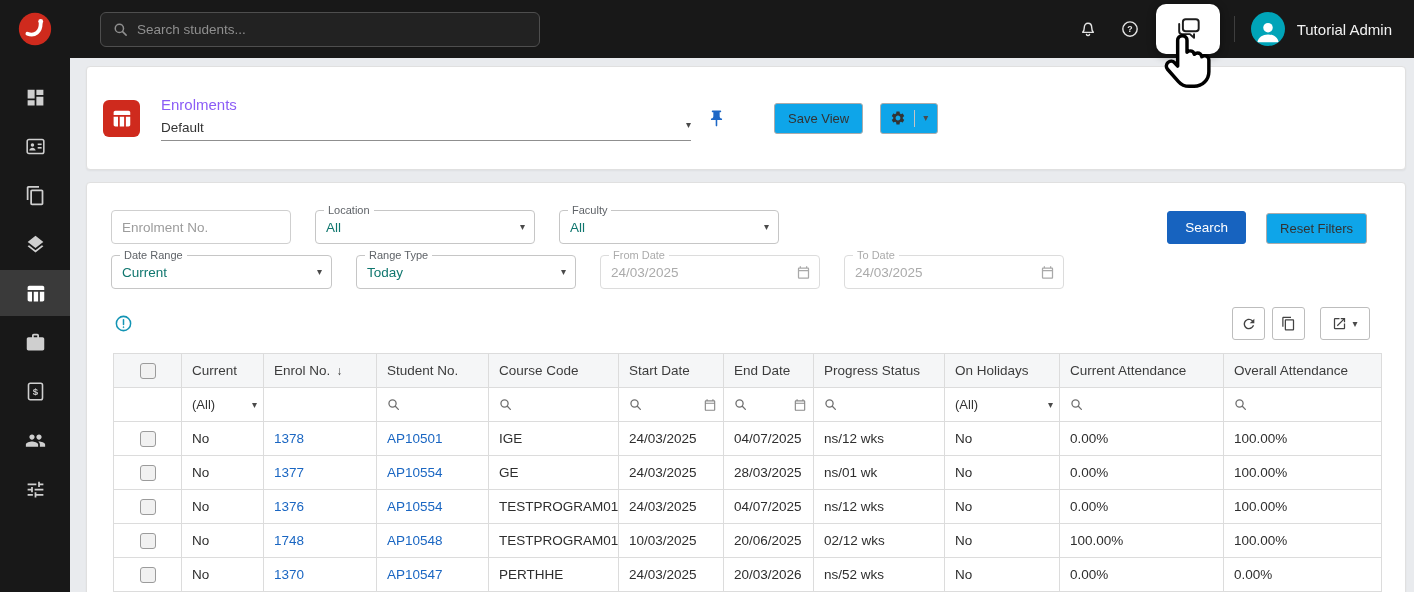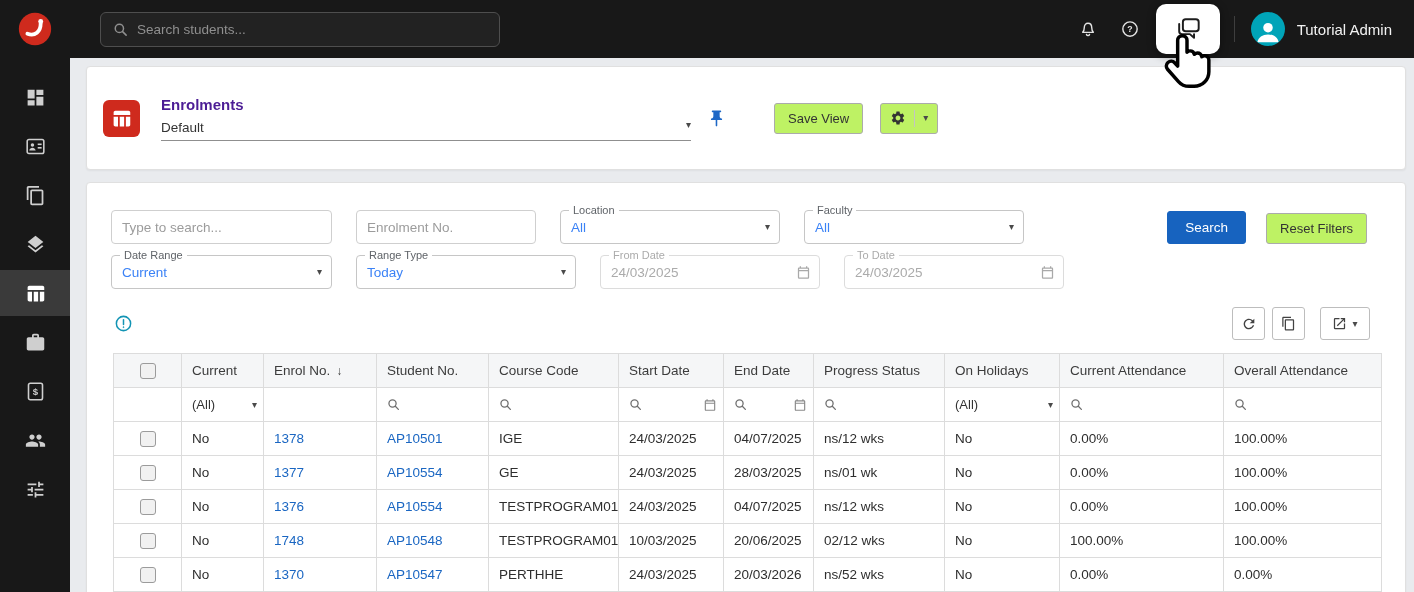--- a/index.html
+++ b/index.html
@@ -9,60 +9,60 @@
   
   .sidebar{position:absolute;left:0;top:0;width:70px;height:100%;background:#181818;z-index:3}
   .side-logo{height:58px;display:flex;align-items:center;justify-content:center;cursor:pointer}
   .side-nav{margin-top:16px;display:flex;flex-direction:column;gap:3px}
   .side-item{height:46px;display:flex;align-items:center;justify-content:center;color:#cfcfcf;cursor:pointer}
   .side-item svg{width:21px;height:21px}
   .side-item.active{background:#3a3a3a;color:#fff}
 
   
   .topbar{position:absolute;left:70px;top:0;width:1344px;height:58px;background:#181818;display:flex;align-items:center;z-index:2}
-  .tsearch{margin-left:30px;width:400px;height:35px;background:#222;border:1px solid #4e4e4e;border-radius:6px;display:flex;align-items:center;gap:9px;padding:0 12px;color:#8f8f8f}
+  .tsearch{margin-left:30px;width:440px;height:35px;background:#222;border:1px solid #4e4e4e;border-radius:6px;display:flex;align-items:center;gap:9px;padding:0 12px;color:#8f8f8f}
   .tsearch input{flex:1;background:transparent;border:none;outline:none;color:#ddd;font-size:13.5px;font-family:inherit}
   .tsearch input::placeholder{color:#8f8f8f}
   .topbar-right{margin-left:auto;display:flex;align-items:center;padding-right:22px}
   .tico{color:#e3e3e3;display:flex;cursor:pointer}
   .sp22{width:22px}.sp14{width:14px}.sp16{width:16px}.sp12{width:12px}
   .chat-highlight{width:64px;height:50px;background:#fff;border-radius:10px;display:flex;align-items:center;justify-content:center;color:#1d1d1d;box-shadow:0 2px 8px rgba(0,0,0,.45);cursor:pointer}
   .tdivider{width:1px;height:26px;background:#3e3e3e}
   .avatar{width:34px;height:34px;border-radius:50%;background:#00a4b8;overflow:hidden;display:flex;align-items:flex-end;justify-content:center;cursor:pointer}
   .username{color:#f2f2f2;font-size:15px;white-space:nowrap}
 
   
   .main{position:absolute;left:70px;top:58px;width:1344px;height:534px;overflow:hidden}
   .card{background:#fff;border:1px solid #e0e0e0;border-radius:4px;box-shadow:0 1px 2px rgba(0,0,0,.05)}
 
   
   .header-card{margin:8px 8px 12px 16px;height:104px;display:flex;align-items:center;padding:0 24px 0 16px}
   .view-icon{width:37px;height:37px;background:#cf2a1d;border-radius:6px;display:flex;align-items:center;justify-content:center;flex:none}
   .view-col{width:530px;margin-left:21px}
-  .view-title{font-size:15px;font-weight:bold;color:#4c1d95;margin-bottom:7px}
+  .view-title{font-size:15px;font-weight:normal;color:#8b5cf6;margin-bottom:7px}
   .view-select{display:flex;justify-content:space-between;border-bottom:1px solid #8f8f8f;padding-bottom:5px;font-size:13.5px;color:#333;cursor:pointer}
   .caret{font-size:10px;color:#4a4a4a;line-height:1}
   .pin{margin-left:16px;color:#1e68c6;display:flex;cursor:pointer}
-  .btn{height:31px;padding:0 13px;border:1px solid #ababab;border-radius:3px;background:#bef264;font-size:13px;color:#333;font-family:inherit;display:inline-flex;align-items:center;gap:8px;cursor:pointer;white-space:nowrap}
+  .btn{height:31px;padding:0 13px;border:1px solid #ababab;border-radius:3px;background:#0ea5e9;font-size:13px;color:#333;font-family:inherit;display:inline-flex;align-items:center;gap:8px;cursor:pointer;white-space:nowrap}
   .btn .bdiv{width:1px;height:17px;background:#c4c4c4}
   .save-btn{margin-left:48px}
   .gear-btn{margin-left:17px;padding:0 9px}
   .btn.primary{background:#1763bf;border-color:#1763bf;color:#fff;height:33px;padding:0 17px;font-size:13.5px}
 
   
   .filter-card{margin:0 8px 0 16px;height:640px;padding-top:27px}
   .frow{display:flex;align-items:center;gap:24px;margin-left:24px}
   .frow2{margin-top:11px}
   .finput{width:221px;height:34px;border:1px solid #cfcfcf;border-radius:4px;padding:0 10px;font-size:13.5px;color:#333;outline:none;font-family:inherit;background:#fff}
   .finput.w220{width:180px}
   .finput::placeholder{color:#9c9c9c}
   .fselect{position:relative;width:220px;height:34px;border:1px solid #c6c6c6;border-radius:4px;display:flex;align-items:center;padding:0 26px 0 10px;background:#fff;cursor:pointer}
   .fselect.w221{width:221px}
   .flabel{position:absolute;top:-7px;left:8px;font-size:11px;color:#5f6368;background:#fff;padding:0 4px;line-height:13px}
-  .fvalue{font-size:13.5px;color:#3b82f6;white-space:nowrap;overflow:hidden}
+  .fvalue{font-size:13.5px;color:#0f766e;white-space:nowrap;overflow:hidden}
   .fselect>.caret{position:absolute;right:9px}
   .fselect .cal{position:absolute;right:8px;color:#8a8a8a;display:flex}
   .fselect.disabled{border-color:#dcdcdc;cursor:default}
   .fselect.disabled .flabel{color:#ababab}
   .fselect.disabled .fvalue{color:#ababab}
   .fselect.disabled .cal{color:#a9a9a9}
   .factions{margin-left:auto;margin-right:38px;display:flex;gap:20px;align-items:flex-end}
 
   
   .trow{display:flex;align-items:center;margin:18px 35px 0 27px}
@@ -226,21 +226,20 @@
             <path d="M19.14 12.94c.04-.3.06-.61.06-.94 0-.32-.02-.64-.07-.94l2.03-1.58a.49.49 0 0 0 .12-.61l-1.92-3.32a.49.49 0 0 0-.59-.22l-2.39.96c-.5-.38-1.03-.7-1.62-.94l-.36-2.54a.484.484 0 0 0-.48-.41h-3.84c-.24 0-.43.17-.47.41l-.36 2.54c-.59.24-1.13.57-1.62.94l-2.39-.96a.566.566 0 0 0-.18-.03c-.17 0-.34.09-.41.25L2.74 8.87c-.12.21-.08.47.12.61l2.03 1.58c-.05.3-.09.63-.09.94s.02.64.07.94l-2.03 1.58a.49.49 0 0 0-.12.61l1.92 3.32c.12.22.37.29.59.22l2.39-.96c.5.38 1.03.7 1.62.94l.36 2.54c.05.24.24.41.48.41h3.84c.24 0 .44-.17.47-.41l.36-2.54c.59-.24 1.13-.56 1.62-.94l2.39.96c.22.08.47 0 .59-.22l1.92-3.32c.12-.22.07-.47-.12-.61l-2.01-1.58zM12 15.6c-1.98 0-3.6-1.62-3.6-3.6s1.62-3.6 3.6-3.6 3.6 1.62 3.6 3.6-1.62 3.6-3.6 3.6z"></path>
           </svg>
         <span class="bdiv"></span>
         <span class="caret">▾</span>
       </button>
     </section>
 
     <section class="card filter-card">
 
       <div class="frow frow1">
-        <input class="finput" placeholder="Type to search..." style="">
         <input class="finput w220" placeholder="Enrolment No." style="">
         <div class="fselect">
           <span class="flabel">Location</span>
           <span class="fvalue">All</span>
           <span class="caret">▾</span>
         </div>
         <div class="fselect">
           <span class="flabel">Faculty</span>
           <span class="fvalue">All</span>
           <span class="caret">▾</span>

